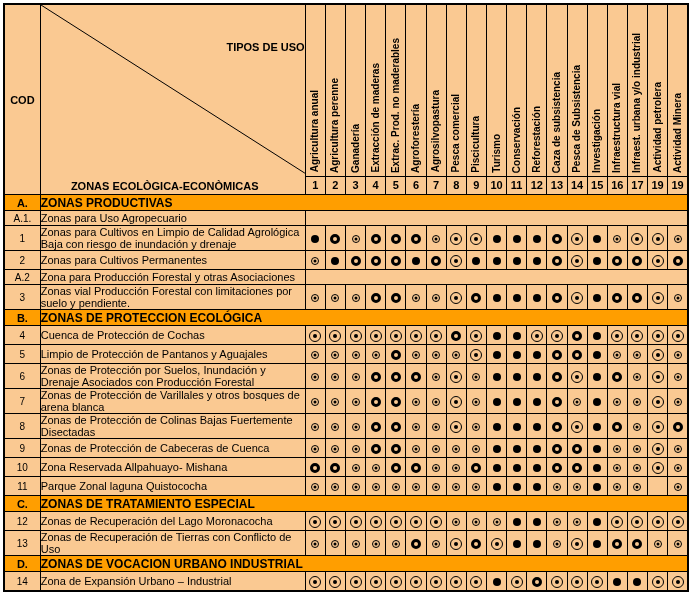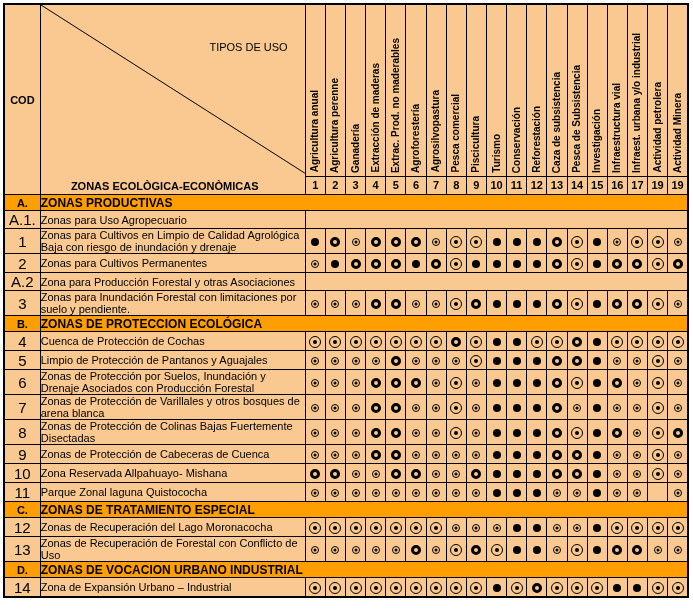--- a/index.html
+++ b/index.html
@@ -4,28 +4,28 @@
 <style>
   html,body { margin:0; padding:0; background:#fff; font-family:"Liberation Sans", sans-serif; }
   .page { width:693px; height:613px; background:#fff; box-sizing:border-box; padding:3px; }
   table.zee { border-collapse:collapse; table-layout:fixed; width:686px; border:2px solid #000; }
   table.zee td, table.zee th { border:1px solid #000; padding:0; background:var(--cellbg); overflow:hidden; }
 
   
   th.cod-cell { width:36px; font-weight:bold; font-size:11px; text-align:center; vertical-align:middle; }
   th.diag-cell { position:relative; width:263px; height:189px; vertical-align:bottom; }
   .diag-svg { position:absolute; inset:0; width:100%; height:100%; }
-  .tipos-label { position:absolute; top:36px; right:17px; font-weight:normal; font-size:11px; white-space:nowrap; }
+  .tipos-label { position:absolute; top:36px; right:0; font-weight:bold; font-size:11px; white-space:nowrap; }
   .zonas-label { position:absolute; bottom:2px; left:0; right:16px; text-align:center; font-weight:bold; font-size:11px; white-space:nowrap; }
   th.use-col { height:168px; vertical-align:bottom; text-align:center; }
   .vtext { writing-mode:vertical-rl; transform:rotate(180deg); white-space:nowrap; font-weight:bold; font-size:10px; margin:0 auto; padding-top:3px; line-height:1; }
   td.col-num { height:17px; text-align:center; font-weight:bold; font-size:11px; vertical-align:middle; }
 
   
-  td.rcod { text-align:center; font-size:15px; vertical-align:middle; }
+  td.rcod { text-align:center; font-size:10px; vertical-align:middle; }
   td.rlabel { font-size:11px; line-height:12px; padding:2px 2px 2px 3px; vertical-align:middle; }
   tr.section td { background:var(--sectionbg); font-weight:bold; font-size:12px; height:15px; }
   tr.section td.rcod { font-size:11px; }
   tr.subsection td { height:13px; }
   tr.datarow td { height:14px; }
   td.mcell { text-align:center; vertical-align:middle; }
 
   
   .sym { display:inline-block; position:relative; vertical-align:middle; box-sizing:border-box; }
   .sym-filled { width:8px; height:8px; background:#000; border-radius:50%; }
@@ -214,21 +214,21 @@
           <td class="mcell"><span class="sym sym-odot"></span></td>
           <td class="mcell"><span class="sym sym-open"></span></td>
         </tr>
         <tr class="subsection datarow">
           <td class="rcod">A.2</td>
           <td class="rlabel">Zona para Producción Forestal y otras Asociaciones</td>
           <td colspan="19"></td>
         </tr>
         <tr class="datarow">
           <td class="rcod">3</td>
-          <td class="rlabel">Zonas para Inundación Forestal con limitaciones por suelo y pendiente.</td>
+          <td class="rlabel">Zonas vial Producción Forestal con limitaciones por suelo y pendiente.</td>
           <td class="mcell"><span class="sym sym-sdot"></span></td>
           <td class="mcell"><span class="sym sym-sdot"></span></td>
           <td class="mcell"><span class="sym sym-sdot"></span></td>
           <td class="mcell"><span class="sym sym-open"></span></td>
           <td class="mcell"><span class="sym sym-open"></span></td>
           <td class="mcell"><span class="sym sym-sdot"></span></td>
           <td class="mcell"><span class="sym sym-sdot"></span></td>
           <td class="mcell"><span class="sym sym-odot"></span></td>
           <td class="mcell"><span class="sym sym-open"></span></td>
           <td class="mcell"><span class="sym sym-filled"></span></td>
@@ -452,21 +452,21 @@
           <td class="mcell"><span class="sym sym-sdot"></span></td>
           <td class="mcell"><span class="sym sym-sdot"></span></td>
           <td class="mcell"><span class="sym sym-filled"></span></td>
           <td class="mcell"><span class="sym sym-odot"></span></td>
           <td class="mcell"><span class="sym sym-odot"></span></td>
           <td class="mcell"><span class="sym sym-odot"></span></td>
           <td class="mcell"><span class="sym sym-odot"></span></td>
         </tr>
         <tr class="datarow">
           <td class="rcod">13</td>
-          <td class="rlabel">Zonas de Recuperación de Forestal con Conflicto de Uso</td>
+          <td class="rlabel">Zonas de Recuperación de Tierras con Conflicto de Uso</td>
           <td class="mcell"><span class="sym sym-sdot"></span></td>
           <td class="mcell"><span class="sym sym-sdot"></span></td>
           <td class="mcell"><span class="sym sym-sdot"></span></td>
           <td class="mcell"><span class="sym sym-sdot"></span></td>
           <td class="mcell"><span class="sym sym-sdot"></span></td>
           <td class="mcell"><span class="sym sym-open"></span></td>
           <td class="mcell"><span class="sym sym-sdot"></span></td>
           <td class="mcell"><span class="sym sym-odot"></span></td>
           <td class="mcell"><span class="sym sym-open"></span></td>
           <td class="mcell"><span class="sym sym-odot"></span></td>

